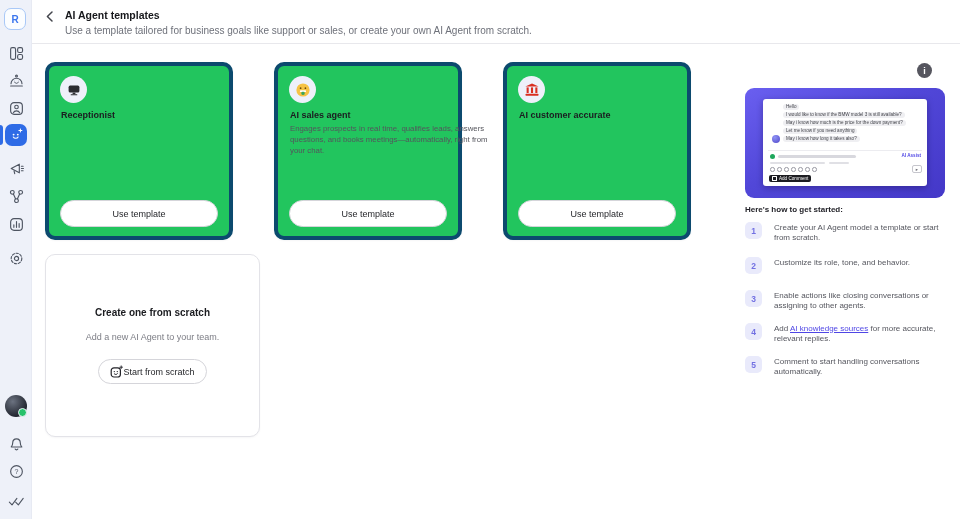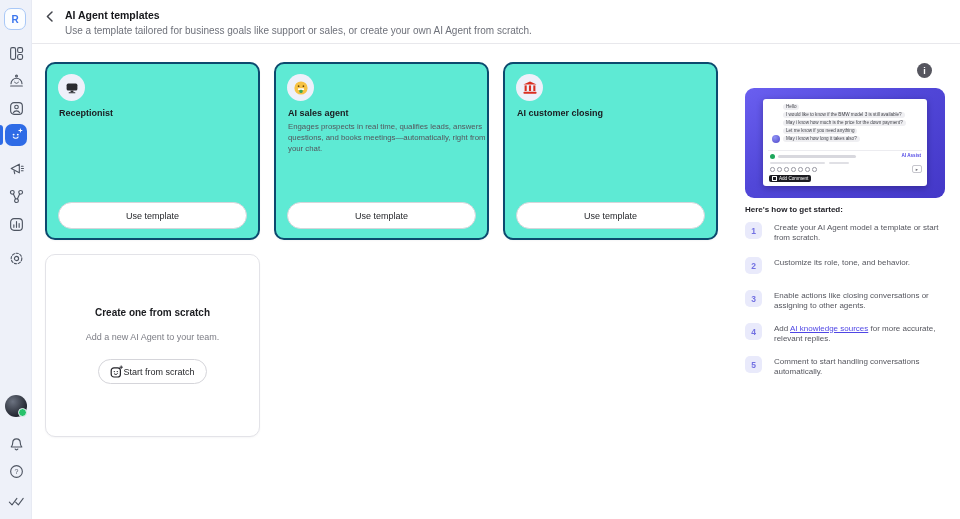--- a/index.html
+++ b/index.html
@@ -22,21 +22,21 @@
           background:radial-gradient(circle at 35% 30%,#6b7280,#20242e 72%);}
   .status-dot{left:18px;top:408px;width:9px;height:9px;border-radius:50%;background:#27c26b;border:1.5px solid #eef1f9;box-sizing:border-box;}
 
   
   .back{left:44px;top:10px;cursor:pointer;}
   .h-title{left:65px;top:9px;font-size:10.5px;font-weight:bold;color:#17181c;}
   .h-sub{left:65px;top:25px;font-size:10px;color:#6e717a;}
   .divider{left:32px;top:43px;width:928px;height:1px;background:#e8e8ec;}
 
   
-  .tcard{top:62px;width:215px;height:178px;background:#5eead4;border:2px solid #0c4a6e;border-radius:10px;
+  .tcard{top:62px;width:188px;height:178px;background:#22c55e;border:4px solid #0c4a6e;border-radius:10px;
          box-shadow:0 1px 2px rgba(16,24,40,.04);box-sizing:border-box;}
   .icon-circle{position:absolute;left:11px;top:10px;width:27px;height:27px;border-radius:50%;background:#eef0fa;
                display:flex;align-items:center;justify-content:center;}
   .t-title{position:absolute;left:12px;top:44px;font-size:9px;font-weight:bold;color:#1b1c20;}
   .t-desc{position:absolute;left:12px;top:58px;width:198px;font-size:7.8px;line-height:10.8px;color:#54555c;}
   .use-btn{position:absolute;left:11px;right:11px;bottom:9px;height:27px;border:1px solid #d5d5da;border-radius:15px;
            background:#fff;font-size:9px;font-weight:500;color:#26272b;display:flex;align-items:center;justify-content:center;
            cursor:pointer;font-family:inherit;}
 
   
@@ -235,21 +235,21 @@
 <div class="abs tcard" style="left:503px">
   <div class="icon-circle">
     <svg width="16" height="16" viewBox="0 0 16 16" fill="#d92d20">
         <path d="M8 1.4 L14.6 4.6 H1.4 Z"></path>
         <rect x="2.6" y="5.4" width="2.1" height="5.6"></rect>
         <rect x="6.95" y="5.4" width="2.1" height="5.6"></rect>
         <rect x="11.3" y="5.4" width="2.1" height="5.6"></rect>
         <rect x="1.6" y="11.8" width="12.8" height="1.9" rx="0.5"></rect>
       </svg>
   </div>
-  <div class="t-title">AI customer closing</div>
+  <div class="t-title">AI customer accurate</div>
   <button class="use-btn">Use template</button>
 </div>
 
 <div class="abs scratch">
   <div class="s-title">Create one from scratch</div>
   <div class="s-sub">Add a new AI Agent to your team.</div>
   <button class="s-btn">
     <span>
         <svg width="13" height="13" viewBox="0 0 13 13" fill="none" stroke="#232329" stroke-width="1.2" stroke-linecap="round">
           <rect x="1.2" y="2.8" width="9.2" height="9.2" rx="2.8"></rect>

